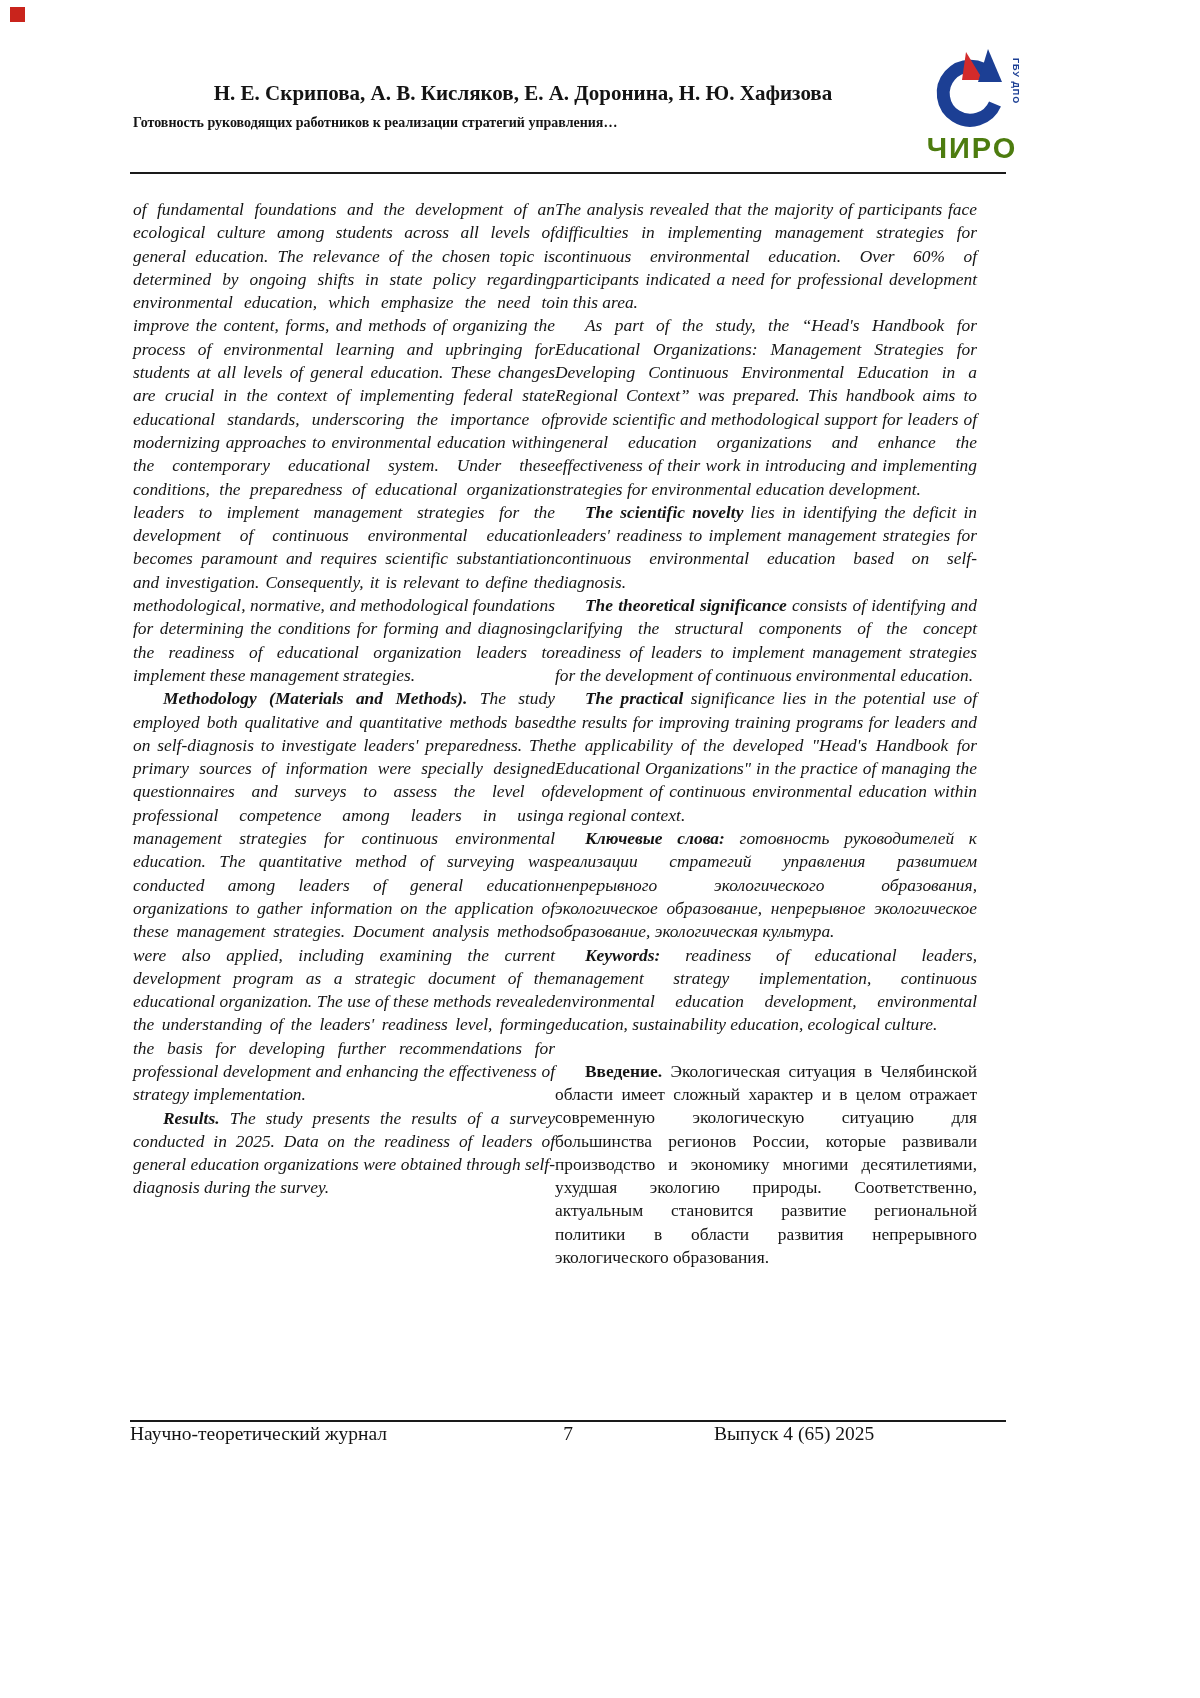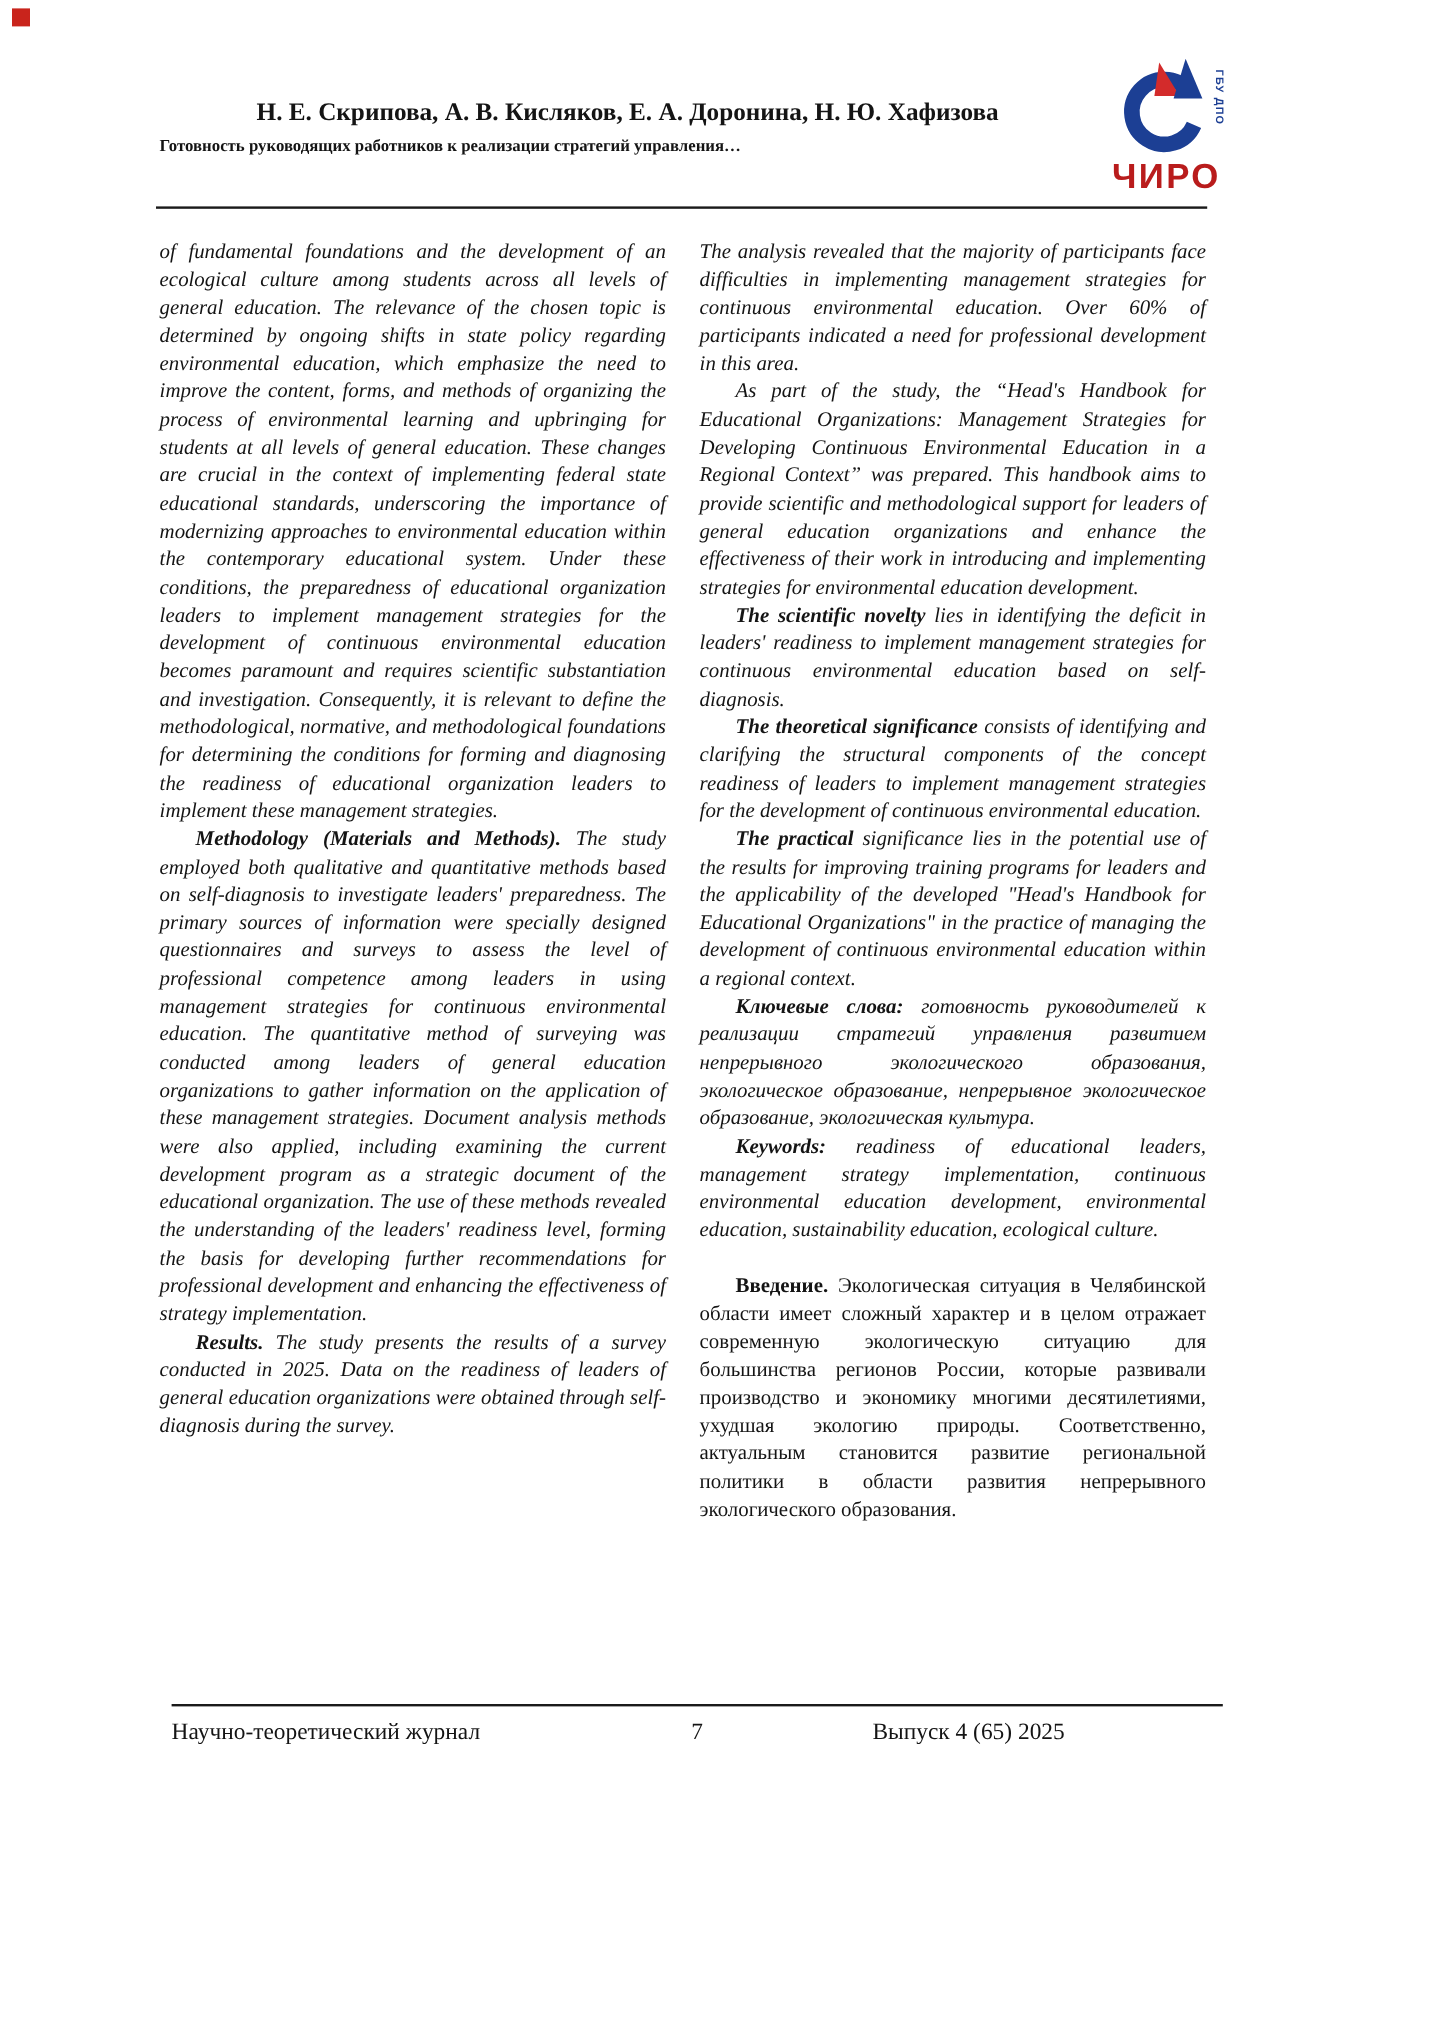--- a/index.html
+++ b/index.html
@@ -24,42 +24,42 @@
   .logo-org {
     position: absolute; right: -6px; top: 10px;
     writing-mode: vertical-rl;
     font-family: "Liberation Sans", sans-serif;
     font-size: 9px; font-weight: bold;
     color: #1c3f94; letter-spacing: 1px;
   }
   .logo-acronym {
     font-family: "Liberation Sans", sans-serif;
     font-weight: bold; font-size: 29px;
-    color: #b91c1c; letter-spacing: 2px; margin-top: 0px;
+    color: #4d7c0f; letter-spacing: 2px; margin-top: 0px;
   }
 
   .header-rule {
     position: absolute; left: 130px; top: 172px; width: 876px;
     border-top: 2px solid #1a1a1a; height: 0;
   }
 
   .columns {
     position: absolute; left: 133px; top: 198px; width: 872px;
-    display: flex; gap: 28px;
+    display: flex; 
   }
   .col { width: 422px; font-size: 17.4px; line-height: 23.3px; }
   .para { margin: 0; text-align: justify; font-style: italic; }
   .para.indent { text-indent: 30px; }
   .para.upright { font-style: normal; }
   .para.space-before { margin-top: 23px; }
   .para .lead { font-weight: bold; }
 
   .footer {
-    position: absolute; left: 143px; top: 1420px; width: 876px;
-    border-top: 2px solid #1a1a1a; padding-top: 11px;
+    position: absolute; left: 130px; top: 1420px; width: 876px;
+    border-top: 2px solid #1a1a1a; padding-top: 1px;
     display: flex; font-size: 19.5px; font-style: normal;
   }
   .f-left { flex: 1; text-align: left; }
   .f-center { flex: 1; text-align: center; }
   .f-right { flex: 1; text-align: left; }
 </style>
 </head>
 <body>
 
 <div class="corner-marker"></div>

